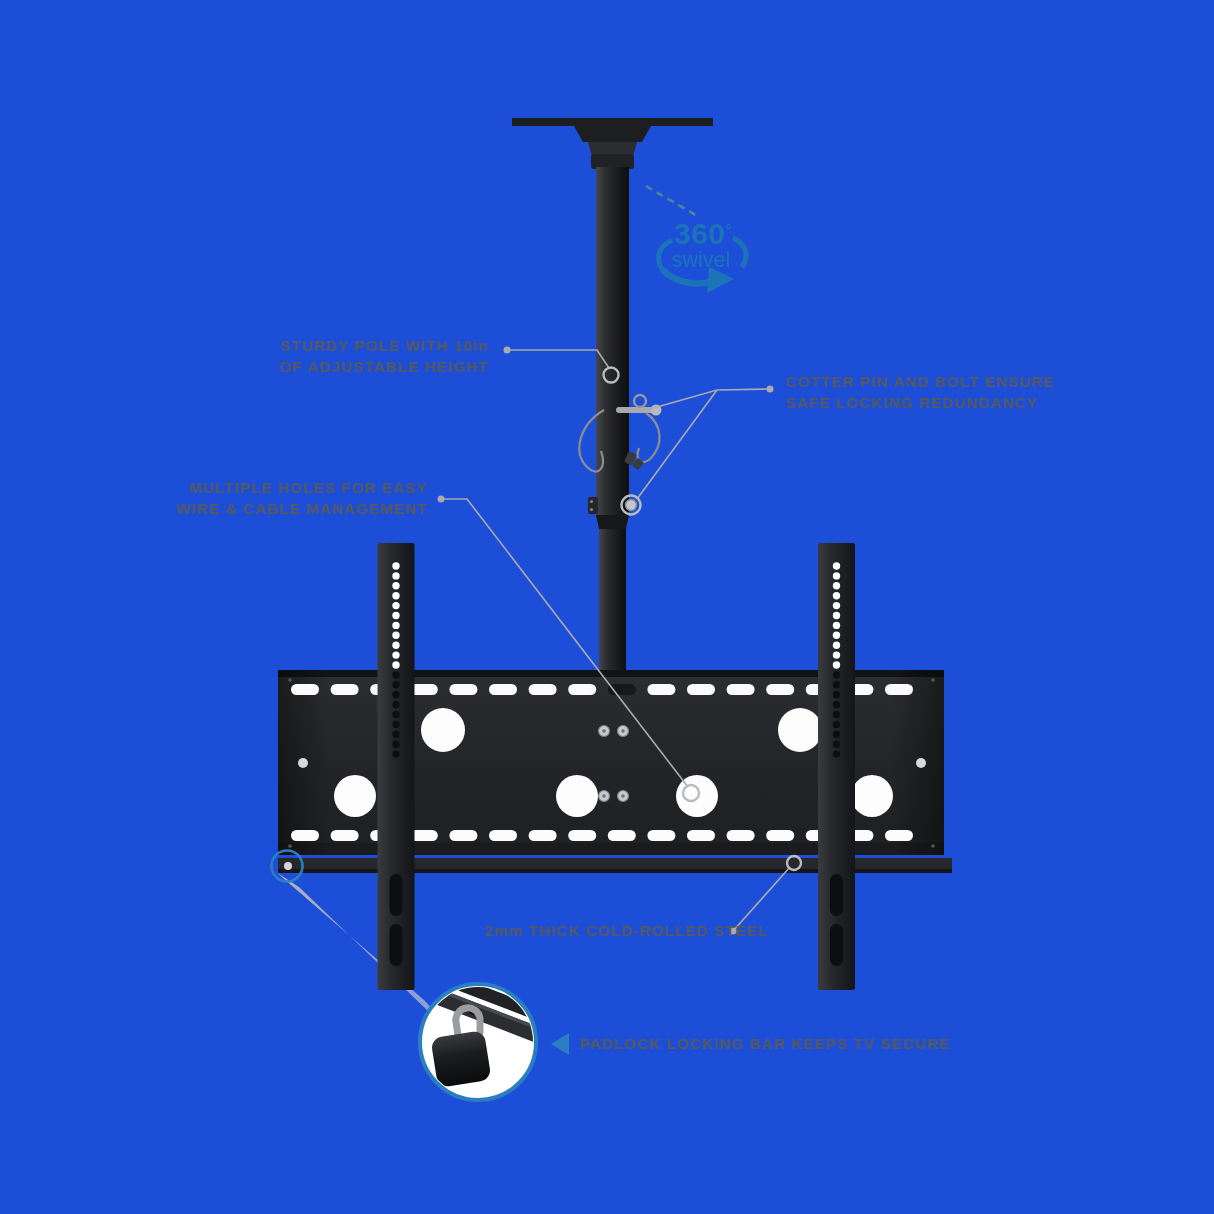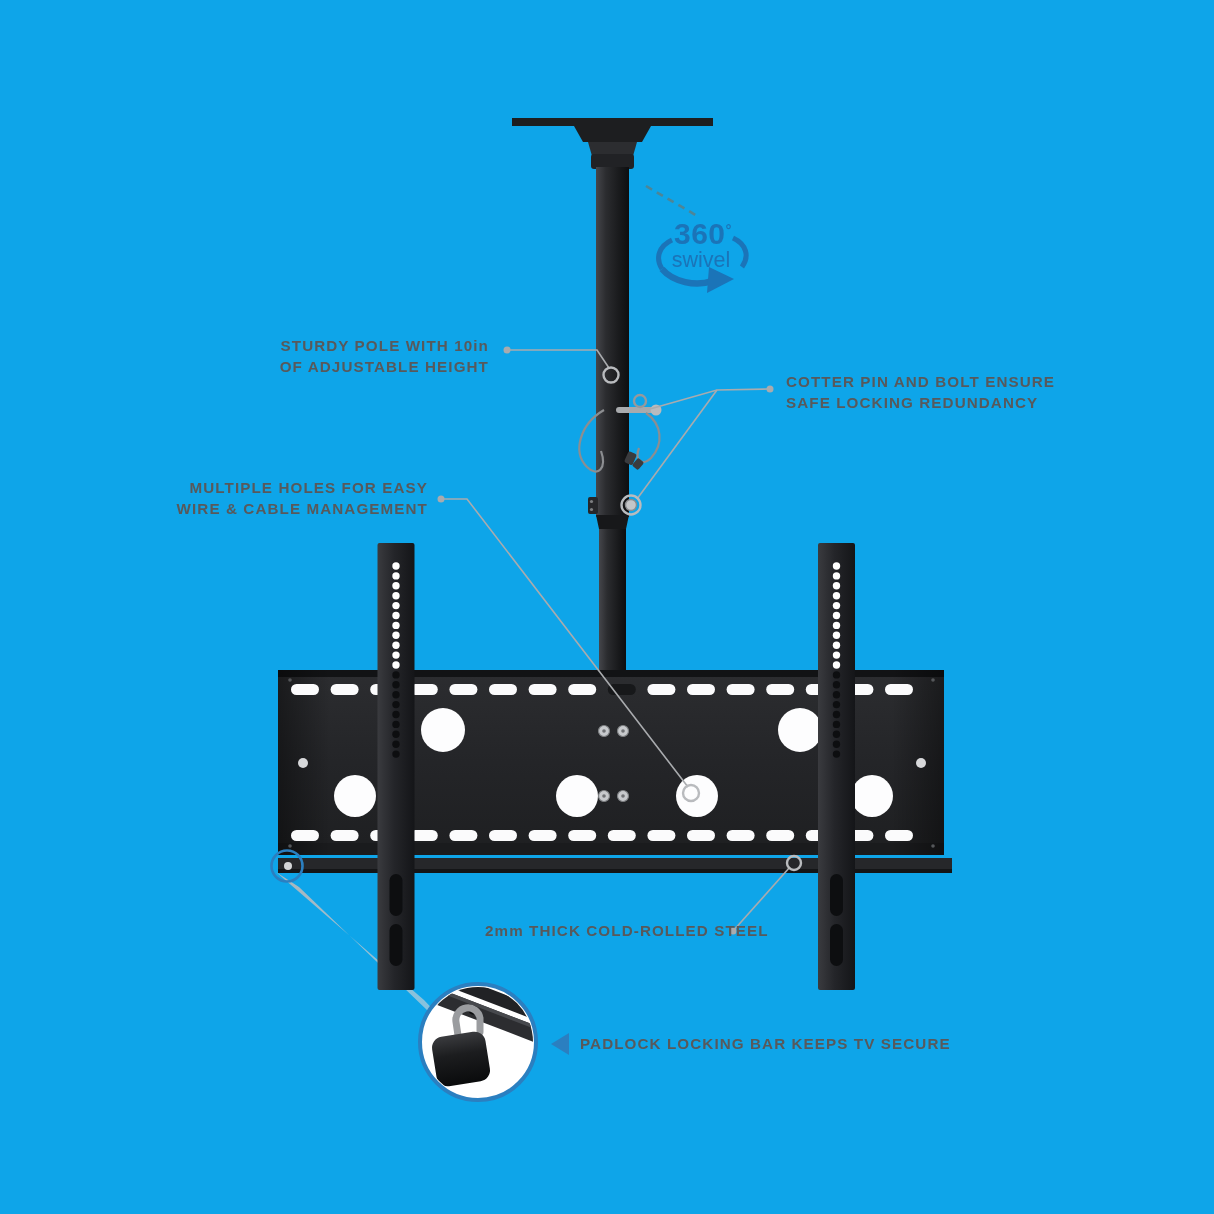--- a/index.html
+++ b/index.html
@@ -1,16 +1,16 @@
 <!DOCTYPE html>
 <html><head>
 <meta charset="utf-8">
 <style>
   html,body{margin:0;padding:0;background:#ffffff;}
-  .stage{position:relative;width:1214px;height:1214px;background:#0ea5e9;overflow:hidden;
+  .stage{position:relative;width:1214px;height:1214px;background:#1d4ed8;overflow:hidden;
          font-family:"Liberation Sans", sans-serif;}
   svg{position:absolute;left:0;top:0;}
   .label{font-family:"Liberation Sans", sans-serif;font-weight:700;font-size:15.2px;
          letter-spacing:1.1px;fill:#58595b;}
   .leader{stroke:#a9abae;stroke-width:1.6;fill:none;}
   .marker{fill:none;stroke:#b9bbbe;stroke-width:2.4;}
   .dot{fill:#a9abae;}
   .blue{fill:#1b74b8;}
 </style>
 </head>

